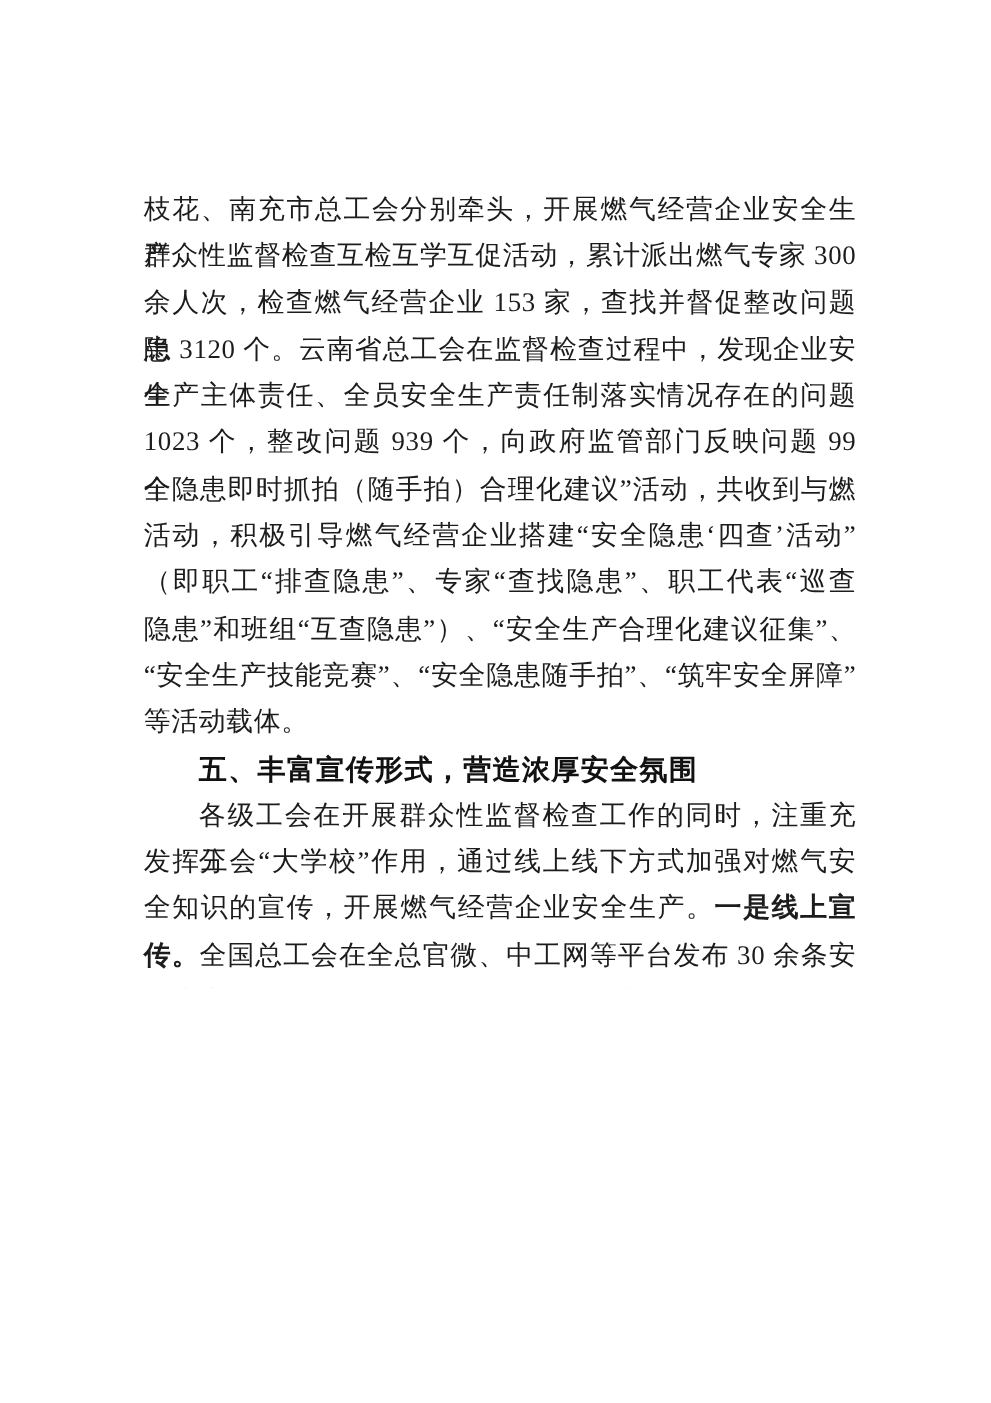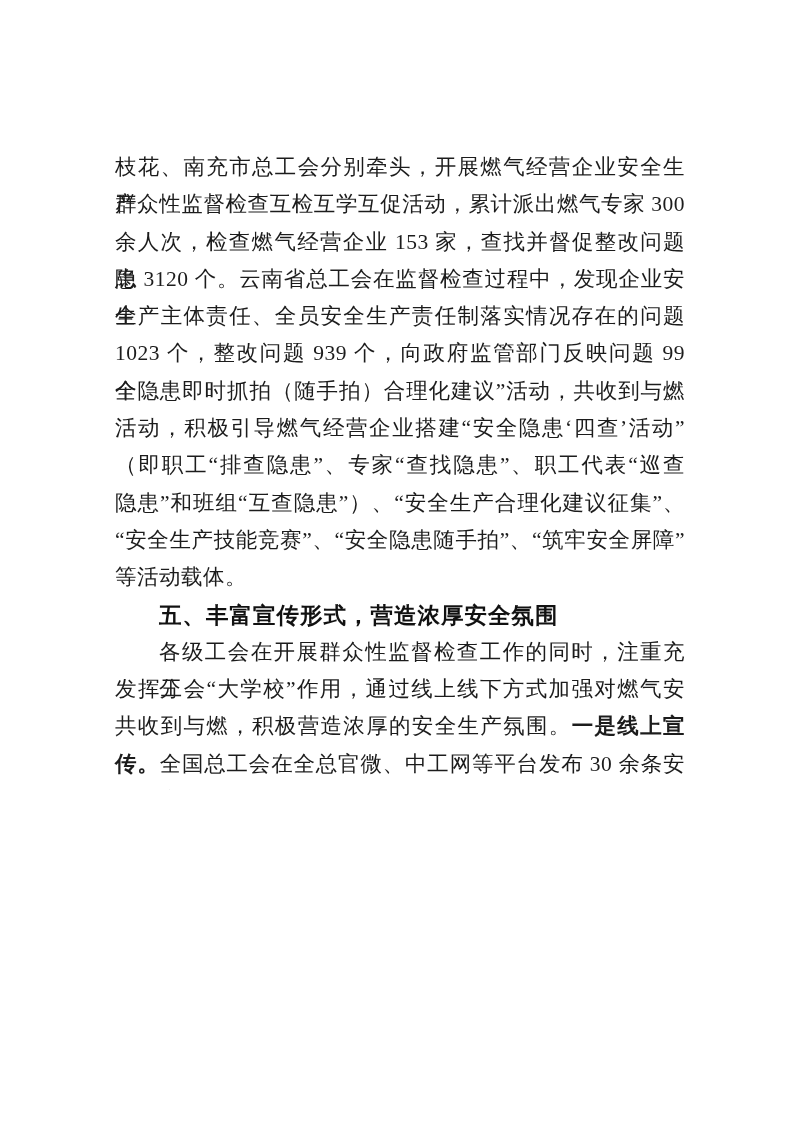--- a/index.html
+++ b/index.html
@@ -83,19 +83,19 @@
         <div class="line fill"><span class="seg">隐患”和班组“互查隐患”）、“安全生产合理化建议征集”、</span></div>
         <div class="line fill"><span class="seg">“安全生产技能竞赛”、“安全隐患随手拍”、“筑牢安全屏障”</span></div>
         <div class="line"><span class="seg">等活动载体。</span></div>
       </div>
       <div class="block heading">
         <div class="line indent"><span class="seg bold">五、丰富宣传形式，营造浓厚安全氛围</span></div>
       </div>
       <div class="block paragraph">
         <div class="line fill indent"><span class="seg">各级工会在开展群众性监督检查工作的同时，注重充分</span></div>
         <div class="line fill"><span class="seg">发挥工会“大学校”作用，通过线上线下方式加强对燃气安</span></div>
-        <div class="line fill"><span class="seg">共收到与燃，积极营造浓厚的安全生产氛围。</span><span class="seg bold">一是线上宣</span></div>
+        <div class="line fill"><span class="seg">全知识的宣传，开展燃气经营企业安全生产。</span><span class="seg bold">一是线上宣</span></div>
         <div class="line fill"><span class="seg bold">传。</span><span class="seg">全国总工会在全总官微、中工网等平台发布 30 余条安全</span></div>
         <div class="line fill"><span class="seg">生产宣传信息；在“技能强国——全国产业工人学习社区”</span></div>
       </div>
     </div>
   <div class="page-number">— 12 —</div>
 </div>
 
 </body></html>

